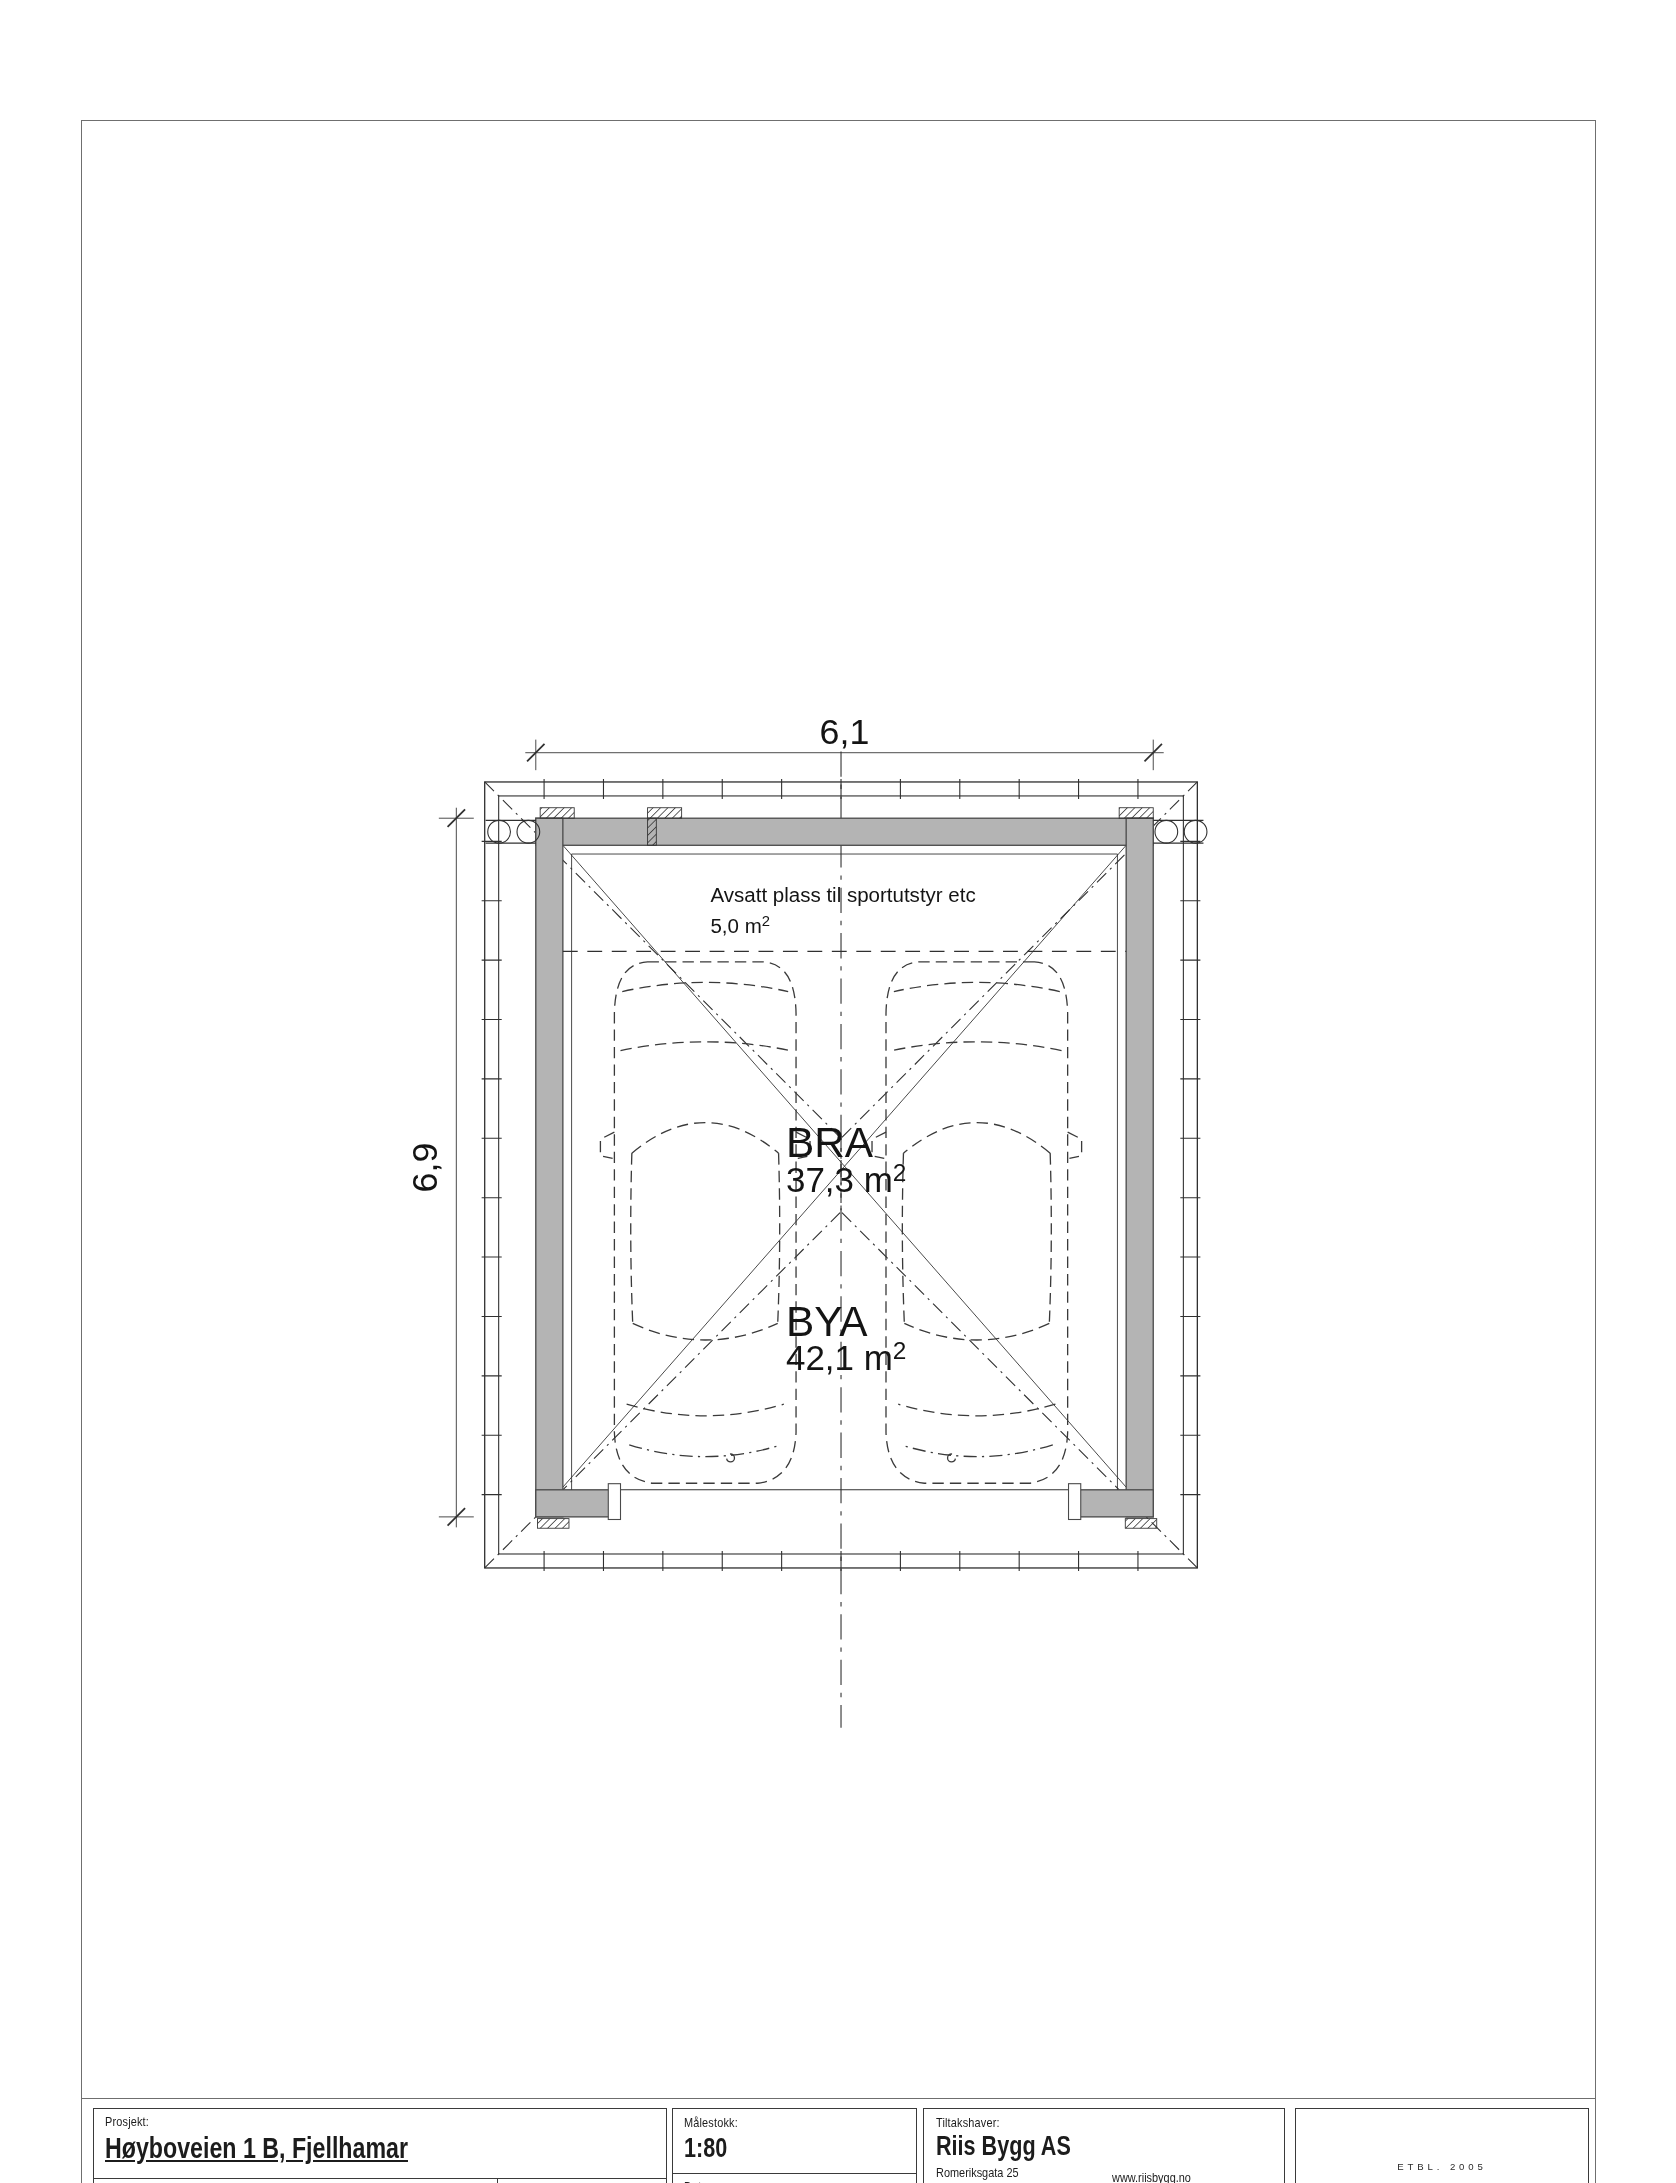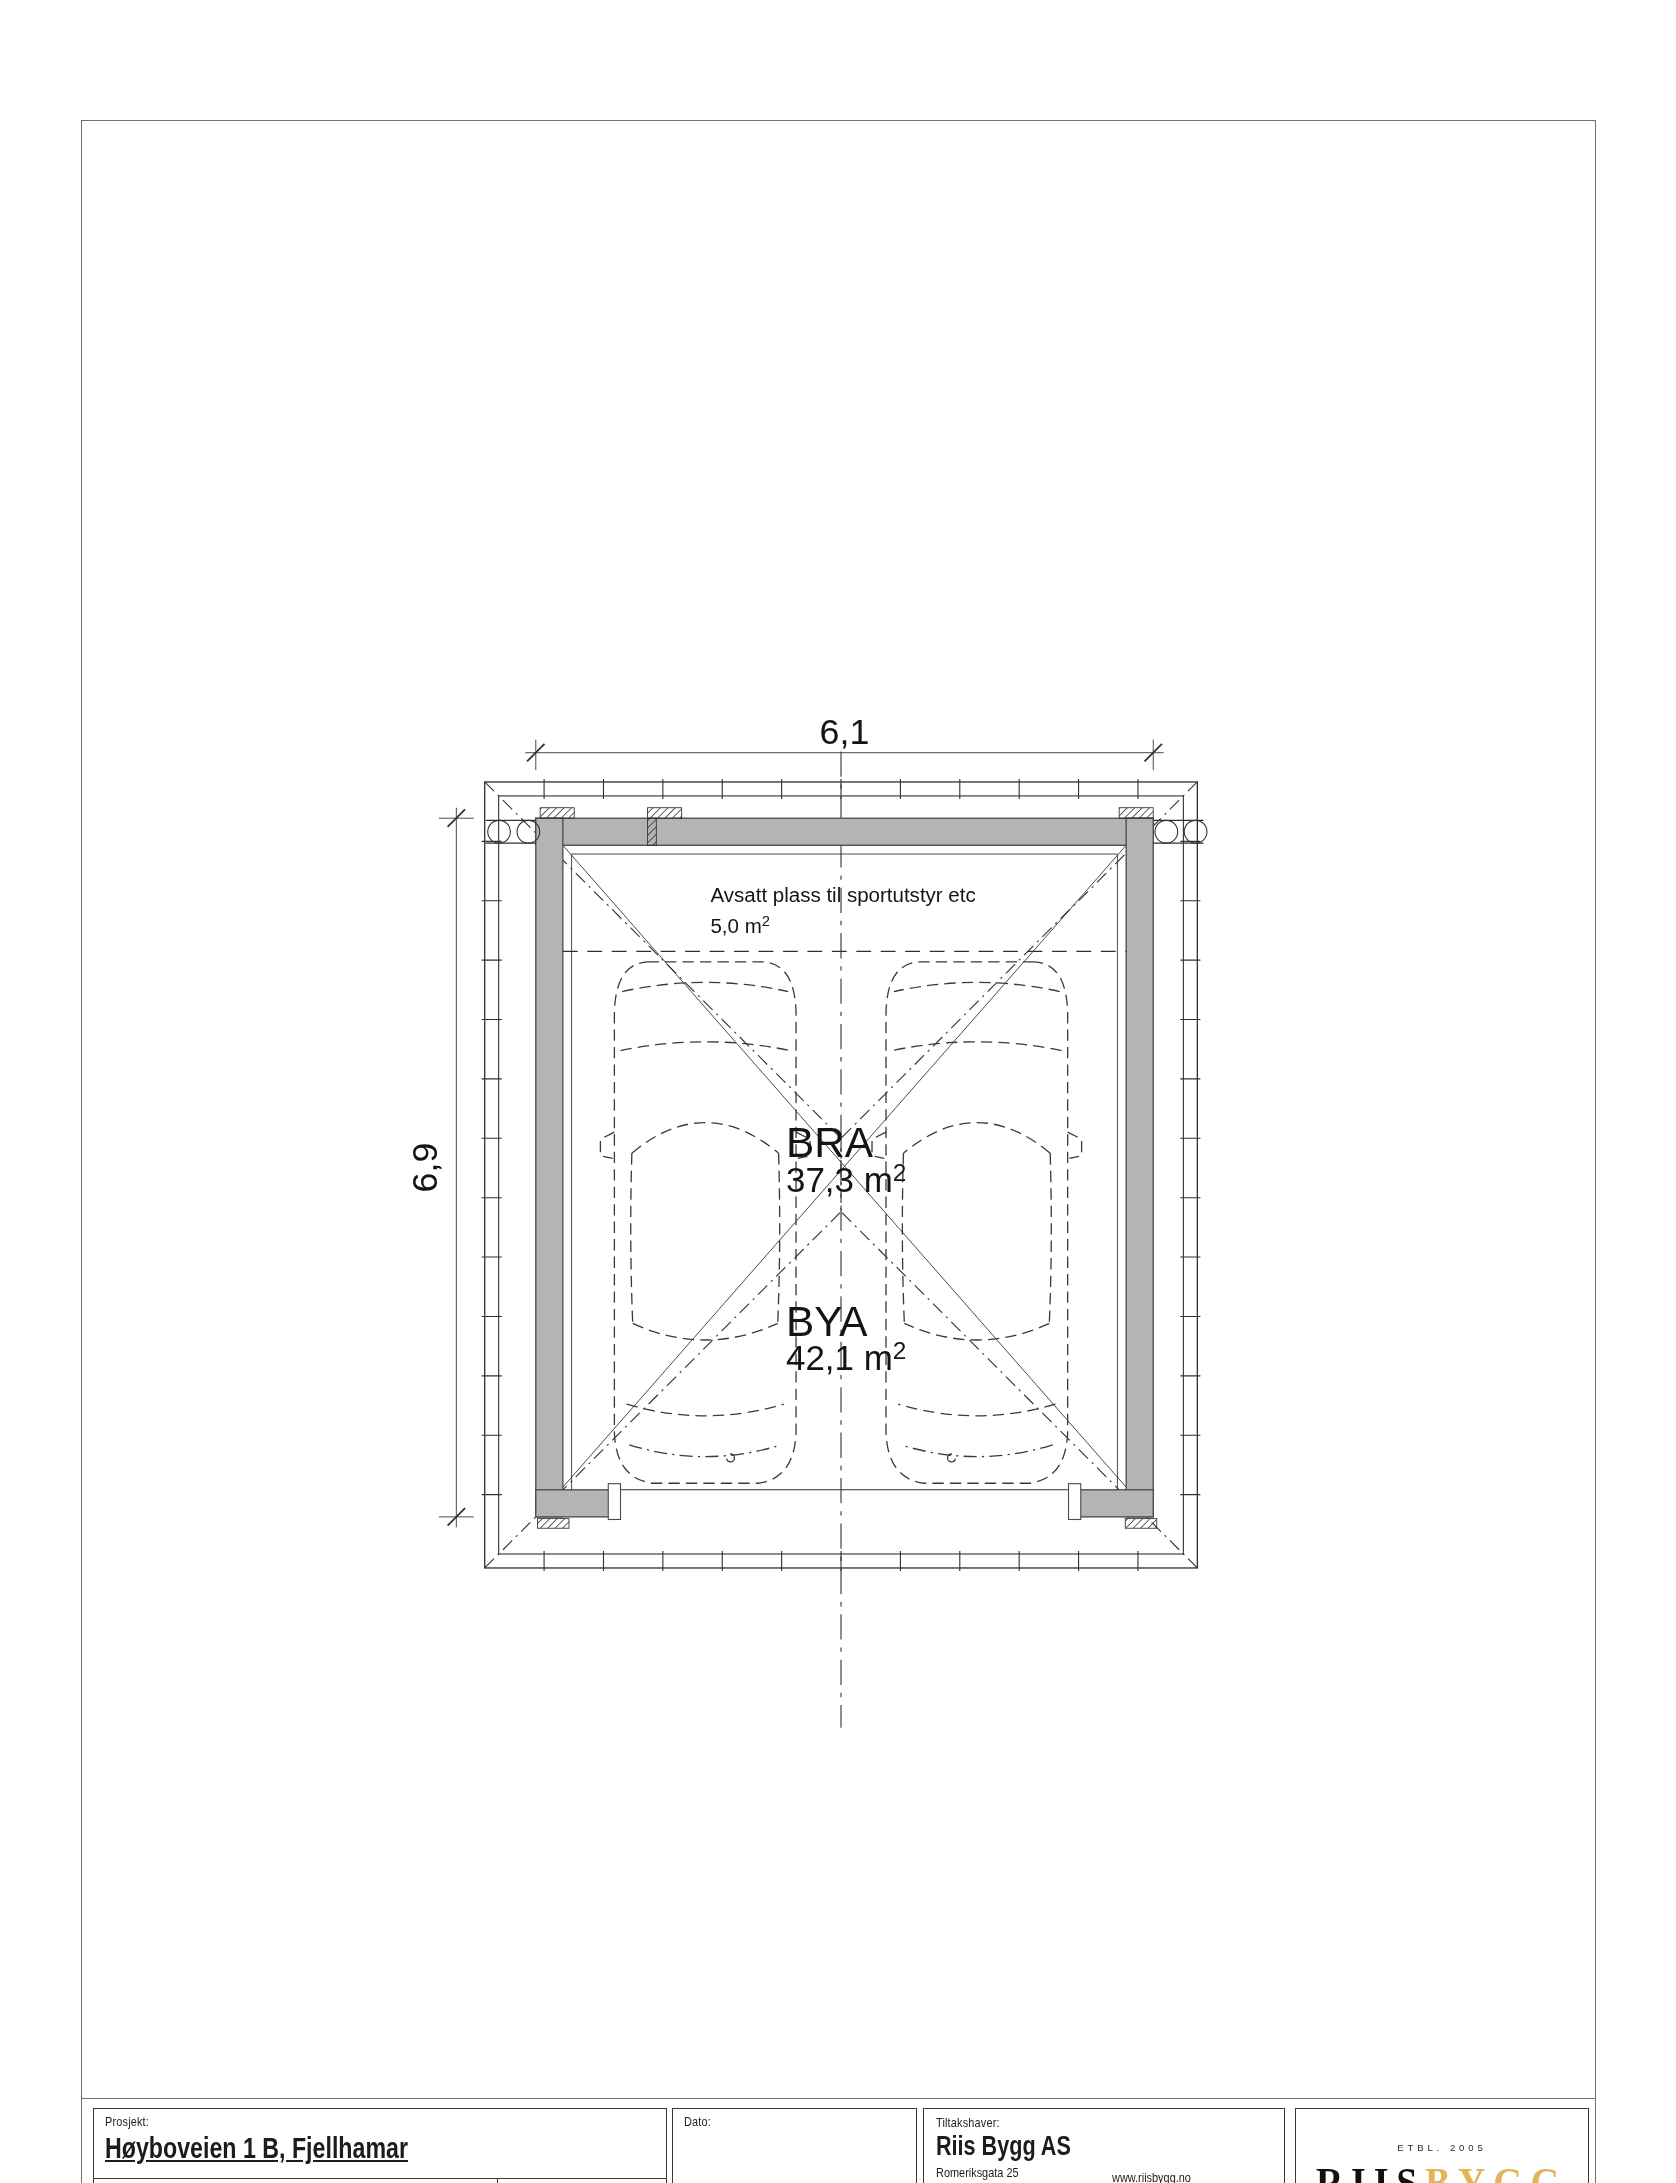--- a/index.html
+++ b/index.html
@@ -40,21 +40,21 @@
   .owner-label{position:absolute;left:12.2px;top:6.1px;}
   .owner-name{position:absolute;left:12.2px;top:22px;font-size:27px;font-weight:700;
        transform:scaleX(.80);transform-origin:0 50%;white-space:nowrap;}
   .owner-addr1{position:absolute;left:12.2px;top:56px;}
   .owner-addr2{position:absolute;left:12.2px;top:72px;}
   .owner-web1{position:absolute;left:188px;top:61px;font-size:13.5px;}
   .addr,.owner-web1,.owner-web2{display:inline-block;font-size:13px;
        transform:scaleX(.84);transform-origin:0 50%;white-space:nowrap;}
 
   .logo-wrap{display:flex;flex-direction:column;align-items:center;height:100%;}
-  .logo-etbl{margin-top:33px;font-size:9.6px;letter-spacing:3.9px;color:#2b2b2b;
+  .logo-etbl{margin-top:52px;font-size:9.6px;letter-spacing:3.9px;color:#2b2b2b;
        font-family:"Liberation Sans",sans-serif;}
   .logo-name{margin-top:6.1px;font-family:"Liberation Serif",serif;font-weight:700;
        font-size:42px;letter-spacing:8.7px;transform:scaleX(.90);transform-origin:50% 50%;
        white-space:nowrap;color:#111;}
   .logo-gold{color:var(--logo-gold,#e2b558);}
 
   
   .ln{stroke:var(--line,#303030);fill:none;}
   .dash{stroke-dasharray:26 14;}
   .dashdot{stroke-dasharray:30 12 5 12;}
@@ -189,20 +189,24 @@
       
     </div>
     <div class="cell">
       
       
     </div>
   </div>
 </div>
 
 <div class="tb-box box-scale">
+  <div class="row-scale-top">
+    <span class="lbl">Målestokk:</span>
+    <span class="val val-sm">1:80</span>
+  </div>
   <div class="row-scale-bottom">
     <span class="lbl">Dato:</span>
     
   </div>
 </div>
 
 <div class="tb-box box-owner">
   <span class="lbl owner-label">Tiltakshaver:</span>
   <span class="owner-name">Riis Bygg AS</span>
   <span class="addr owner-addr1">Romeriksgata 25</span>

